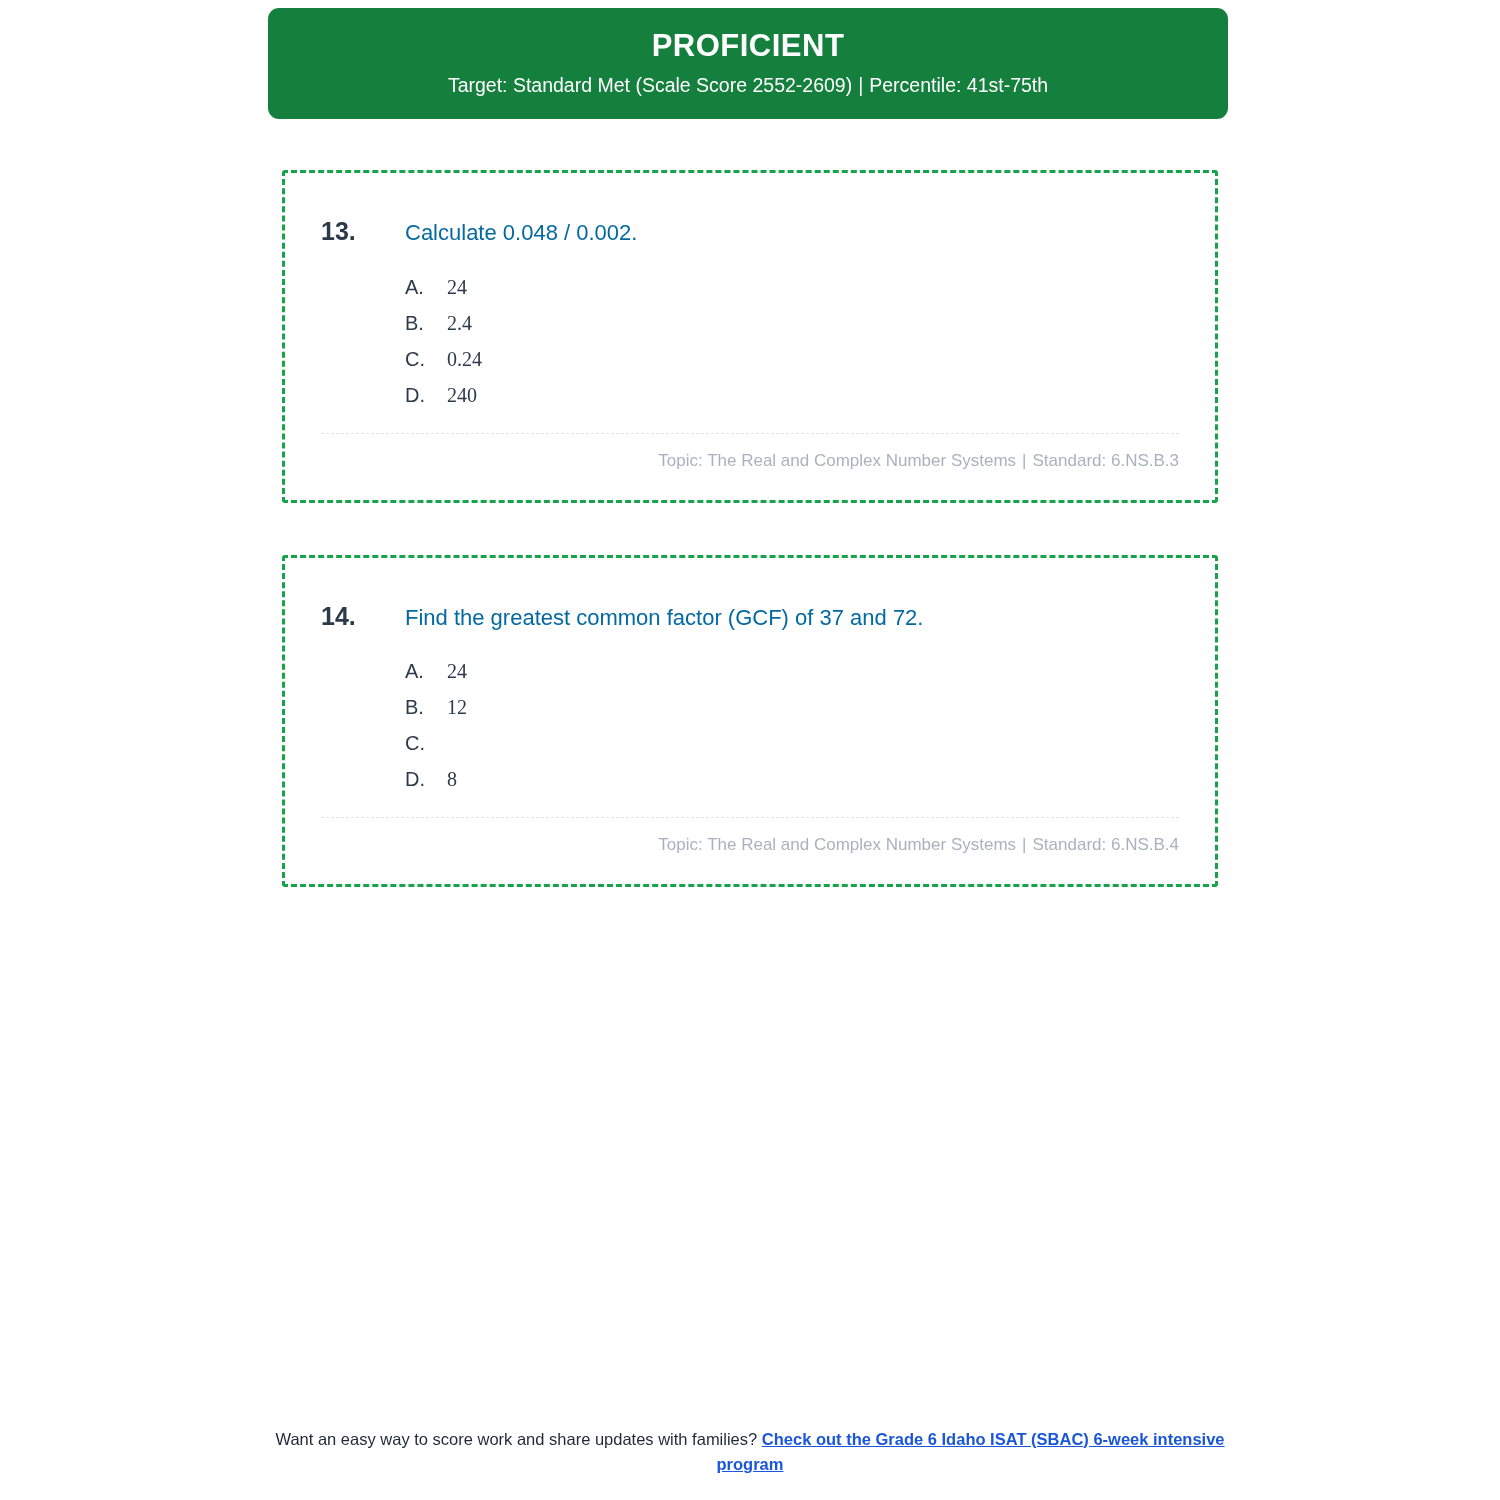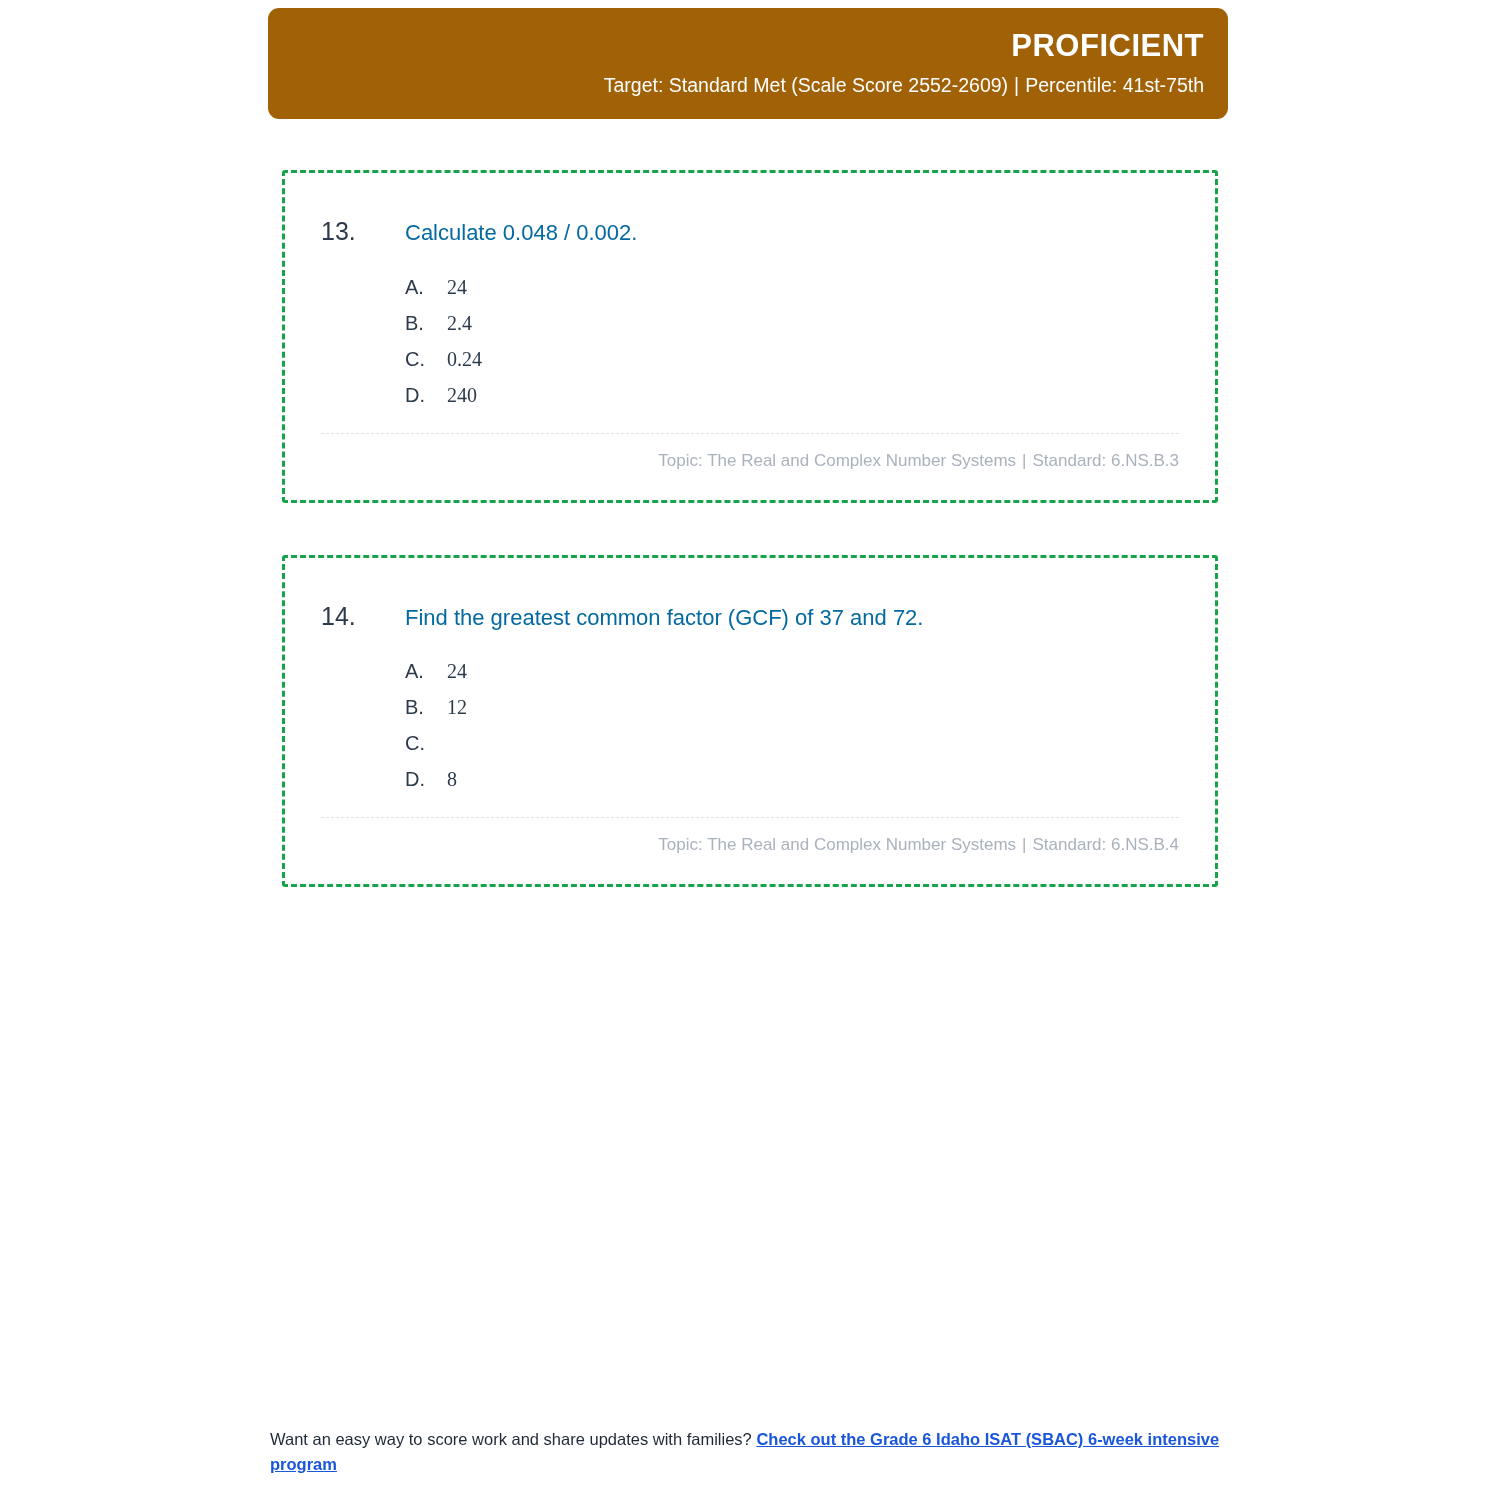--- a/index.html
+++ b/index.html
@@ -22,24 +22,24 @@
     box-sizing: border-box;
   }
 
   
   .level-banner {
     position: absolute;
     left: 268px;
     top: 8px;
     width: 960px;
     box-sizing: border-box;
-    background: #a16207;
+    background: #15803d;
     border-radius: 11px;
     padding: 20px 24px 22px 24px;
-    text-align: right;
+    text-align: center;
     color: #ffffff;
   }
   .level-title {
     font-size: 31px;
     font-weight: bold;
     letter-spacing: 0.5px;
     line-height: 1.15;
     margin: 0 0 10px 0;
   }
   .level-subtitle {
@@ -66,21 +66,21 @@
     padding: 44px 36px 22px 36px;
     margin-bottom: 52px;
   }
   .q-head {
     display: flex;
     align-items: baseline;
     margin-bottom: 28px;
   }
   .q-number {
     font-size: 25px;
-    font-weight: normal;
+    font-weight: bold;
     color: #2c3a4b;
     min-width: 84px;
     flex: 0 0 auto;
   }
   .q-text {
     font-size: 22px;
     color: #0369a1;
     line-height: 1.3;
     flex: 1 1 auto;
   }
@@ -115,20 +115,21 @@
     padding: 16px 0 6px 0;
     line-height: 1.3;
   }
 
   
   .footer {
     position: absolute;
     left: 0;
     right: 0;
     bottom: 22px;
+    text-align: center;
     font-size: 16.5px;
     color: #1f2937;
     line-height: 1.55;
     padding: 0 270px;
     box-sizing: border-box;
   }
   .footer-link {
     color: #1a56db;
     font-weight: bold;
     text-decoration: underline;

